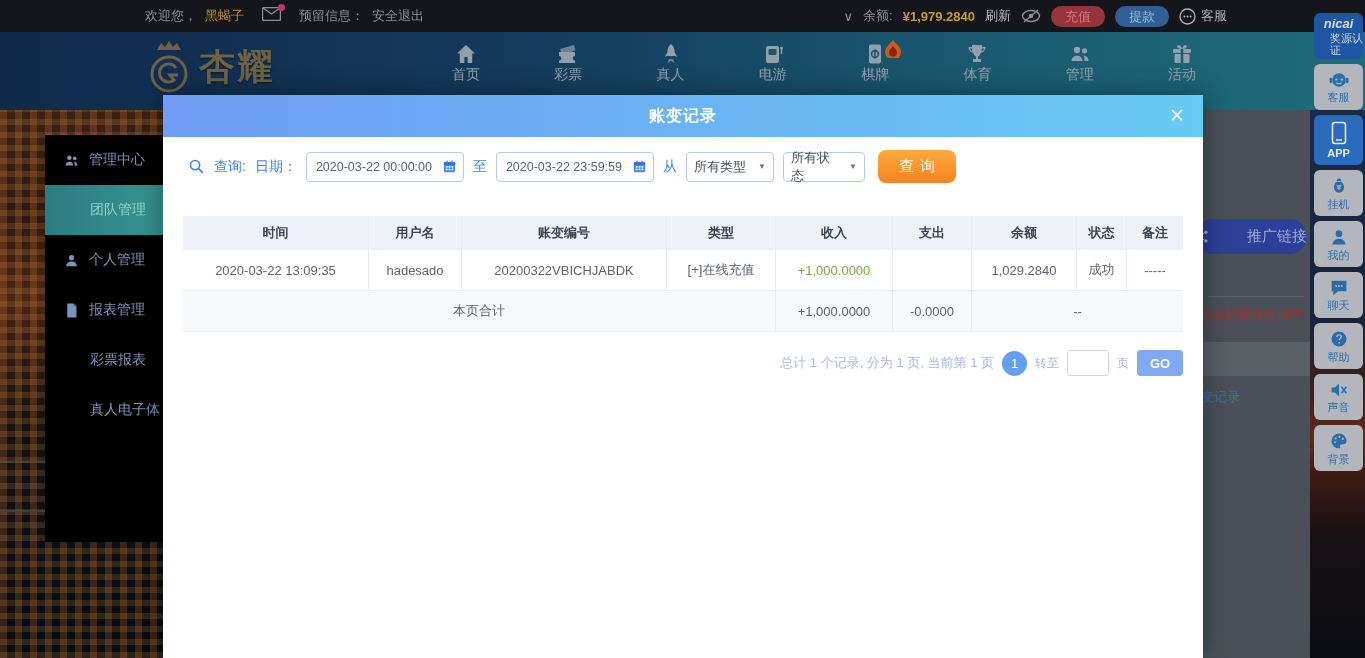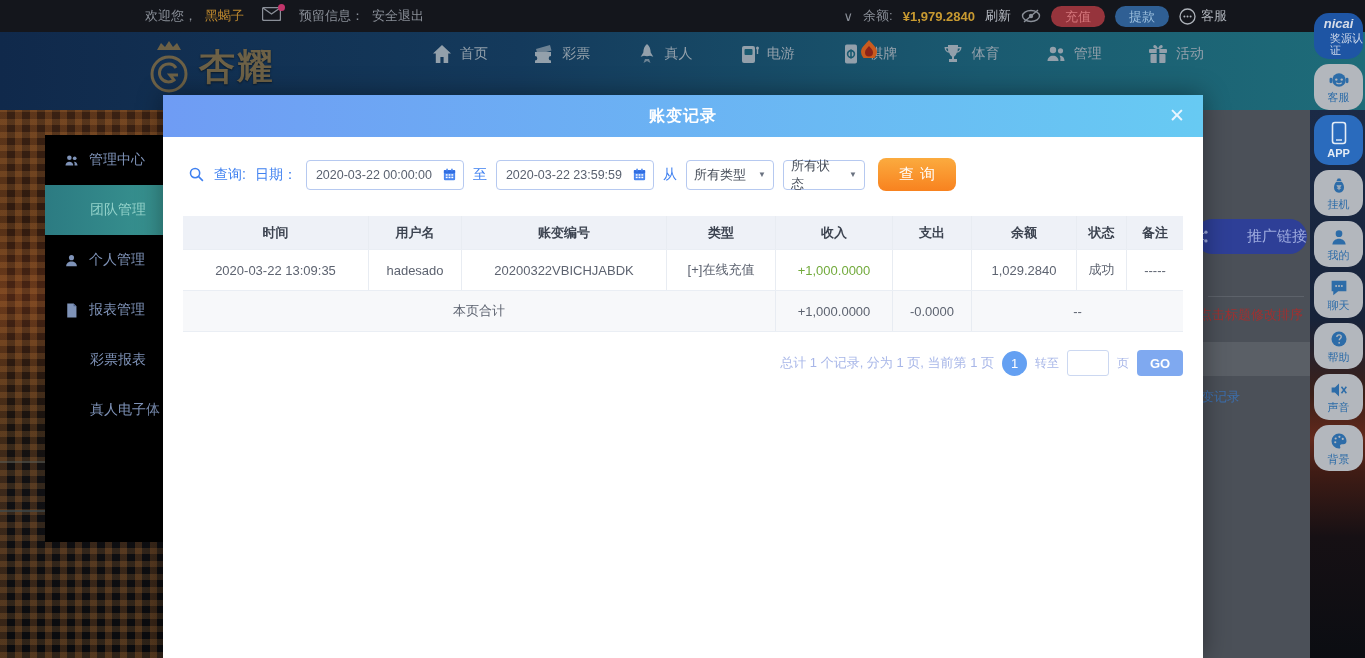--- a/index.html
+++ b/index.html
@@ -37,21 +37,21 @@
   .t-service { display:flex; align-items:center; gap:5px; color:#aeb3ba; cursor:pointer; }
 
   
   .nav { left:0; top:32px; width:1365px; height:78px; z-index:1;
          background:linear-gradient(90deg,#10294b 0%, #143a5c 38%, #1a5a70 72%, #1e6c79 100%); }
   .logo { position:absolute; left:147px; top:6px; display:flex; align-items:flex-end; gap:8px; color:#6d6146; }
   .logo-emblem { position:relative; width:44px; height:58px; }
   .logo-text { font-size:36px; font-weight:bold; letter-spacing:2px; line-height:58px; color:#6d6146;
                text-shadow:0 1px 2px rgba(0,0,0,.5); }
   .nav-menu { position:absolute; left:430px; top:10px; width:788px; display:flex; justify-content:space-between; }
-  .nav-item { width:72px; display:flex; flex-direction:row; align-items:center; gap:6px; cursor:pointer;text-align:right; }
+  .nav-item { width:72px; display:flex; flex-direction:column; align-items:center; cursor:pointer;text-align:right; }
   .nav-item .ico { width:24px; height:24px; position:relative; }
   .nav-item .lbl { font-size:14px; color:#93a0ab; }
   .hot-badge { position:absolute; right:-14px; top:-2px; }
 
   
   .sidebar { left:45px; top:135px; width:118px; height:407px; background:#000000; z-index:1; overflow:hidden; }
   .side-item { height:50px; display:flex; align-items:center; gap:9px; padding-left:18px;
                color:#7f93b8; font-size:14px; cursor:pointer; white-space:nowrap; }
   .side-item.sub { padding-left:45px; }
   .side-item.sel { background:linear-gradient(90deg,#2c7b82,#389390); color:#93d2ca; }
@@ -62,39 +62,39 @@
   .promo-btn { position:absolute; left:1032px; top:109px; width:112px; height:35px; border-radius:18px;
                background:#2e3f97; color:#9daade; font-size:15px; display:flex; align-items:center;
                justify-content:space-between; gap:6px; cursor:pointer; }
   .behind-divider { position:absolute; left:1045px; top:186px; width:96px; height:1px; background:#5d626a; }
   .behind-red { position:absolute; left:1036px; top:196px; width:108px; font-size:13px; color:#a03030; overflow:hidden; white-space:nowrap; }
   .behind-grayrow { position:absolute; left:1037px; top:232px; width:110px; height:34px; background:#5a5f66; }
   .behind-link { position:absolute; left:1025px; top:278px; font-size:13px; color:#3c6fae; white-space:nowrap; cursor:pointer; }
 
   
   .floatmenu { left:1314px; top:13px; width:49px; z-index:3; display:flex; flex-direction:column; gap:5px; }
-  .fcard { width:49px; height:46px; border-radius:15px; background:#b3b7bd; display:flex; flex-direction:column;
+  .fcard { width:49px; height:46px; border-radius:6px; background:#b3b7bd; display:flex; flex-direction:column;
            align-items:center; justify-content:center; gap:2px; cursor:pointer; }
   .fcard .flbl { font-size:11px; color:#2d6ca8; line-height:12px; }
   .fcard.fblue { background:#1e55a4; }
   .fcard.fblue .flbl { color:#cfd9ea;margin-left:16px; }
   .fcard.fapp { background:#2a6bbd; height:50px; }
   .fcard.fapp .flbl { color:#e4ecf6; font-weight:bold; }
   .fbrand { font-size:13px; font-weight:bold; font-style:italic; color:#d7dde8; line-height:13px; }
 
   
   .modal { left:163px; top:95px; width:1040px; height:563px; background:#ffffff; z-index:5;
            box-shadow:0 0 24px rgba(0,0,0,.4); }
   .m-head { height:42px; background:linear-gradient(90deg,#6f9cf4 0%, #67caf3 100%);
             display:flex; align-items:center; justify-content:center; position:relative; }
   .m-title { color:#ffffff; font-size:16px; font-weight:bold; letter-spacing:1px; }
   .m-close { position:absolute; right:14px; top:9px; width:24px; height:24px; color:#eaf6ff;
              font-size:19px; line-height:24px; text-align:center; cursor:pointer; }
 
-  .m-search { position:absolute; left:25px; top:63px; display:flex; align-items:center; gap:9px; }
+  .m-search { position:absolute; left:25px; top:55px; display:flex; align-items:center; gap:9px; }
   .s-label { color:#3f80f0; font-size:14px; white-space:nowrap; }
   .s-input { width:158px; height:30px; border:1px solid #b6c9f0; border-radius:4px; background:#fff;
              display:flex; align-items:center; padding:0 6px 0 9px; gap:4px; }
   .s-input input { border:0; outline:0; width:100%; font-size:12.5px; color:#5a6270;
                    font-family:"Liberation Sans",sans-serif; }
   .s-select { height:30px; border:1px solid #b6c9f0; border-radius:4px; background:#fff; cursor:pointer;
               display:flex; align-items:center; justify-content:space-between; padding:0 7px; gap:8px;
               font-size:13px; color:#454c58; }
   .s-arrow { font-size:8px; color:#6a7280; }
   .s-btn { width:78px; height:33px; border:0; border-radius:8px; cursor:pointer; margin-left:4px;

